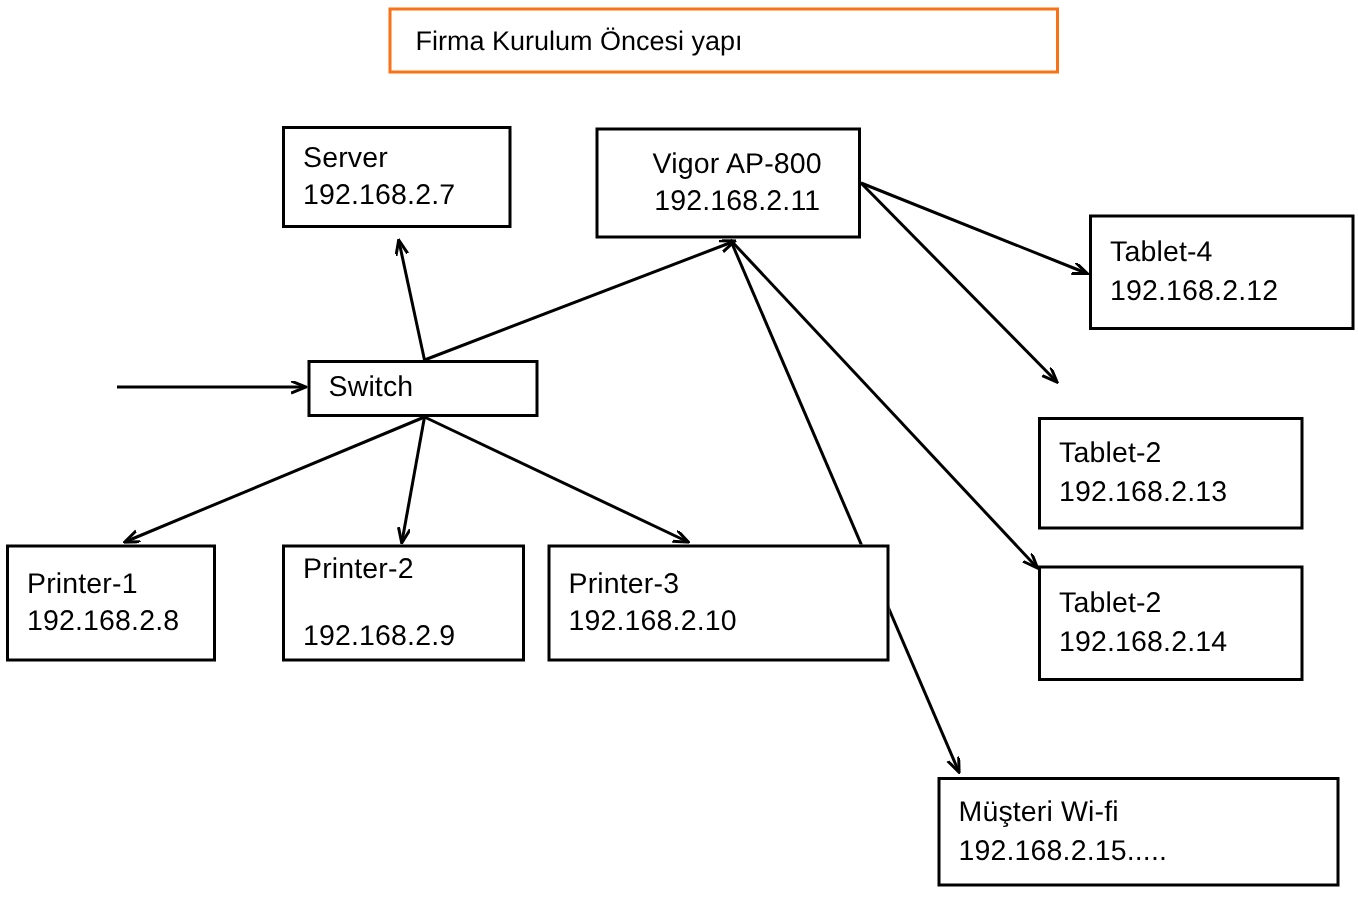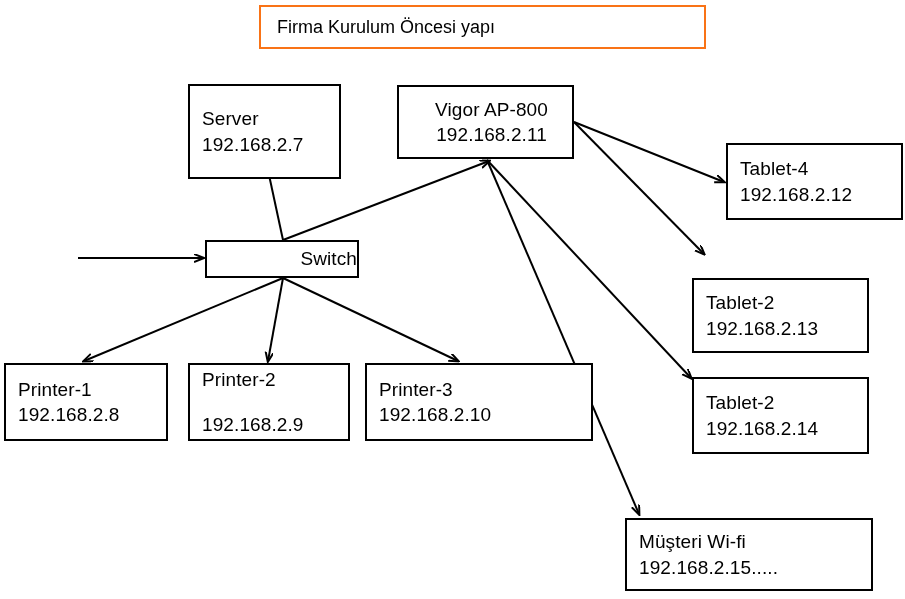--- a/index.html
+++ b/index.html
@@ -39,50 +39,49 @@
     z-index: 2;
   }
   .node .line {
     font-size: 19px;
     line-height: 1.32;
     white-space: nowrap;
     letter-spacing: 0.1px;
   }
   .node.single {
     justify-content: center;
-    align-items: flex-end;
   }
   .title-box {
     position: absolute;
     left: 259px;
     top: 5px;
     width: 447px;
     height: 44px;
     box-sizing: border-box;
     background: #ffffff;
     border: 2px solid #f97316;
     display: flex;
     align-items: center;
     padding-left: 16px;
     z-index: 2;
   }
   .title-box .line {
     font-size: 18px;
     white-space: nowrap;
   }
-  .n-server   { left: 188px; top: 84px;  width: 153px; height: 95px; }
+  .n-server   { left: 188px; top: 84px;  width: 153px; height: 68px; }
   .n-vigor    { left: 397px; top: 85px;  width: 177px; height: 74px; align-items: center; }
   .n-tablet1  { left: 726px; top: 143px; width: 177px; height: 77px; }
   .n-switch   { left: 205px; top: 240px; width: 154px; height: 38px; }
   .n-tablet2a { left: 692px; top: 278px; width: 177px; height: 75px; }
   .n-tablet2b { left: 692px; top: 377px; width: 177px; height: 77px; }
-  .n-printer1 { left: 4px;   top: 363px; width: 164px; height: 78px; }
+  .n-printer1 { left: 4px;   top: 363px; width: 140px; height: 78px; }
   .n-printer2 { left: 188px; top: 363px; width: 162px; height: 78px; gap: 20px; }
   .n-printer3 { left: 365px; top: 363px; width: 228px; height: 78px; }
-  .n-wifi     { left: 625px; top: 518px; width: 248px; height: 73px; }
+  .n-wifi     { left: 625px; top: 518px; width: 268px; height: 73px; }
   .n-switch .line { font-size: 19px; }
 </style>
 </head>
 <body>
 
 <div id="canvas">
 
   <svg id="connectors" viewBox="0 0 905 599" width="905" height="599" xmlns="http://www.w3.org/2000/svg">
     <defs>
       <marker id="arrowhead" markerWidth="11" markerHeight="11" refX="9" refY="4" orient="auto" markerUnits="userSpaceOnUse">

